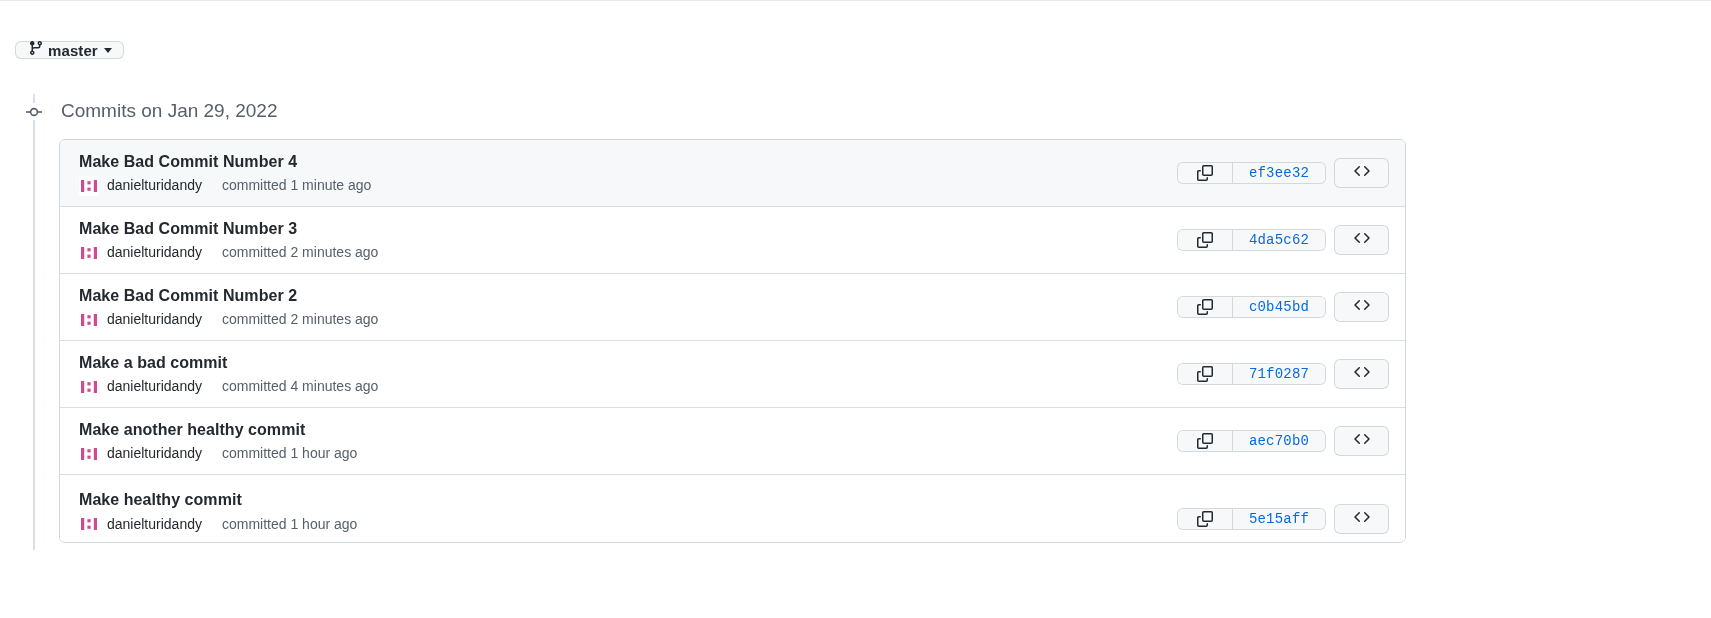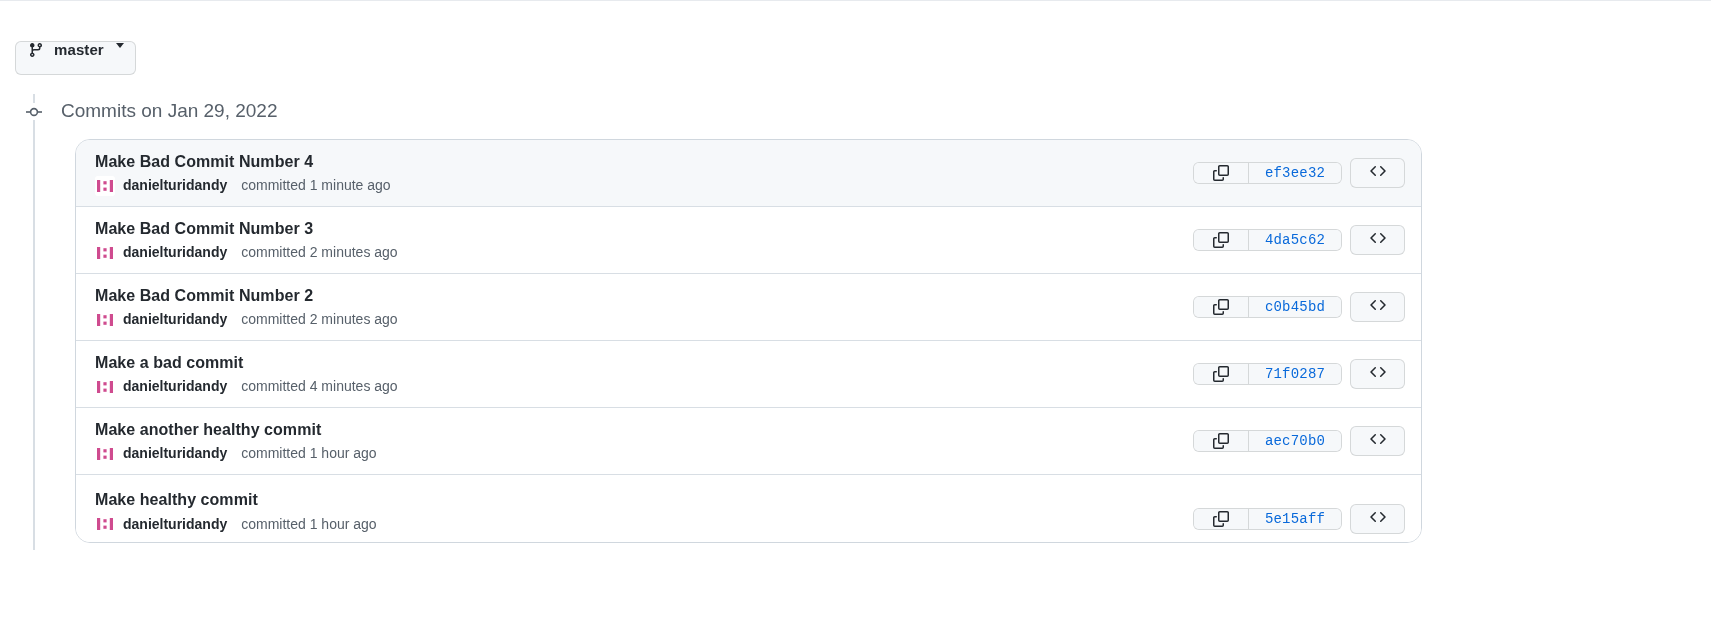--- a/index.html
+++ b/index.html
@@ -30,23 +30,23 @@
   }
 
   
   .branch-bar {
     position: absolute;
     top: 41px;
     left: 15px;
   }
   .branch-btn {
     display: inline-flex;
-    align-items: flex-start;
-    gap: 10px;
-    height: 34px;
+    align-items: center;
+    gap: 4px;
+    height: 18px;
     padding: 0 11px 0 12px;
     background: #f6f8fa;
     border: 1px solid rgba(27,31,36,0.15);
     border-radius: 6px;
     cursor: pointer;
     user-select: none;
   }
   .branch-icon { display: block; color: #24292f; }
   .branch-label {
     font-size: 15px;
@@ -93,26 +93,26 @@
     top: 101px;
     font-size: 19px;
     color: #57606a;
     line-height: 19px;
     white-space: nowrap;
   }
 
   
   .commit-list {
     position: absolute;
-    left: 75px;
+    left: 59px;
     top: 139px;
     width: 1347px;
     background: #ffffff;
     border: 1px solid #d0d7de;
-    border-radius: 15px;
+    border-radius: 6px;
     overflow: hidden;
   }
   .commit-row {
     display: flex;
     align-items: center;
     min-height: 67px;
     padding: 8px 16px 8px 19px;
     border-bottom: 1px solid #d8dee4;
     background: #ffffff;
   }
@@ -140,24 +140,24 @@
   }
   .avatar {
     width: 20px;
     height: 20px;
     border-radius: 3px;
     margin-right: 8px;
     display: block;
     flex: 0 0 auto;
   }
   .author {
-    font-weight: 700;
+    font-weight: 400;
     color: #24292f;
     cursor: pointer;
-    margin-right: 14px;
+    margin-right: 20px;
   }
   .committed-text { color: #57606a; }
 
   
   .commit-actions {
     display: flex;
     align-items: center;
     gap: 8px;
     flex: 0 0 auto;
     margin-left: 16px;

